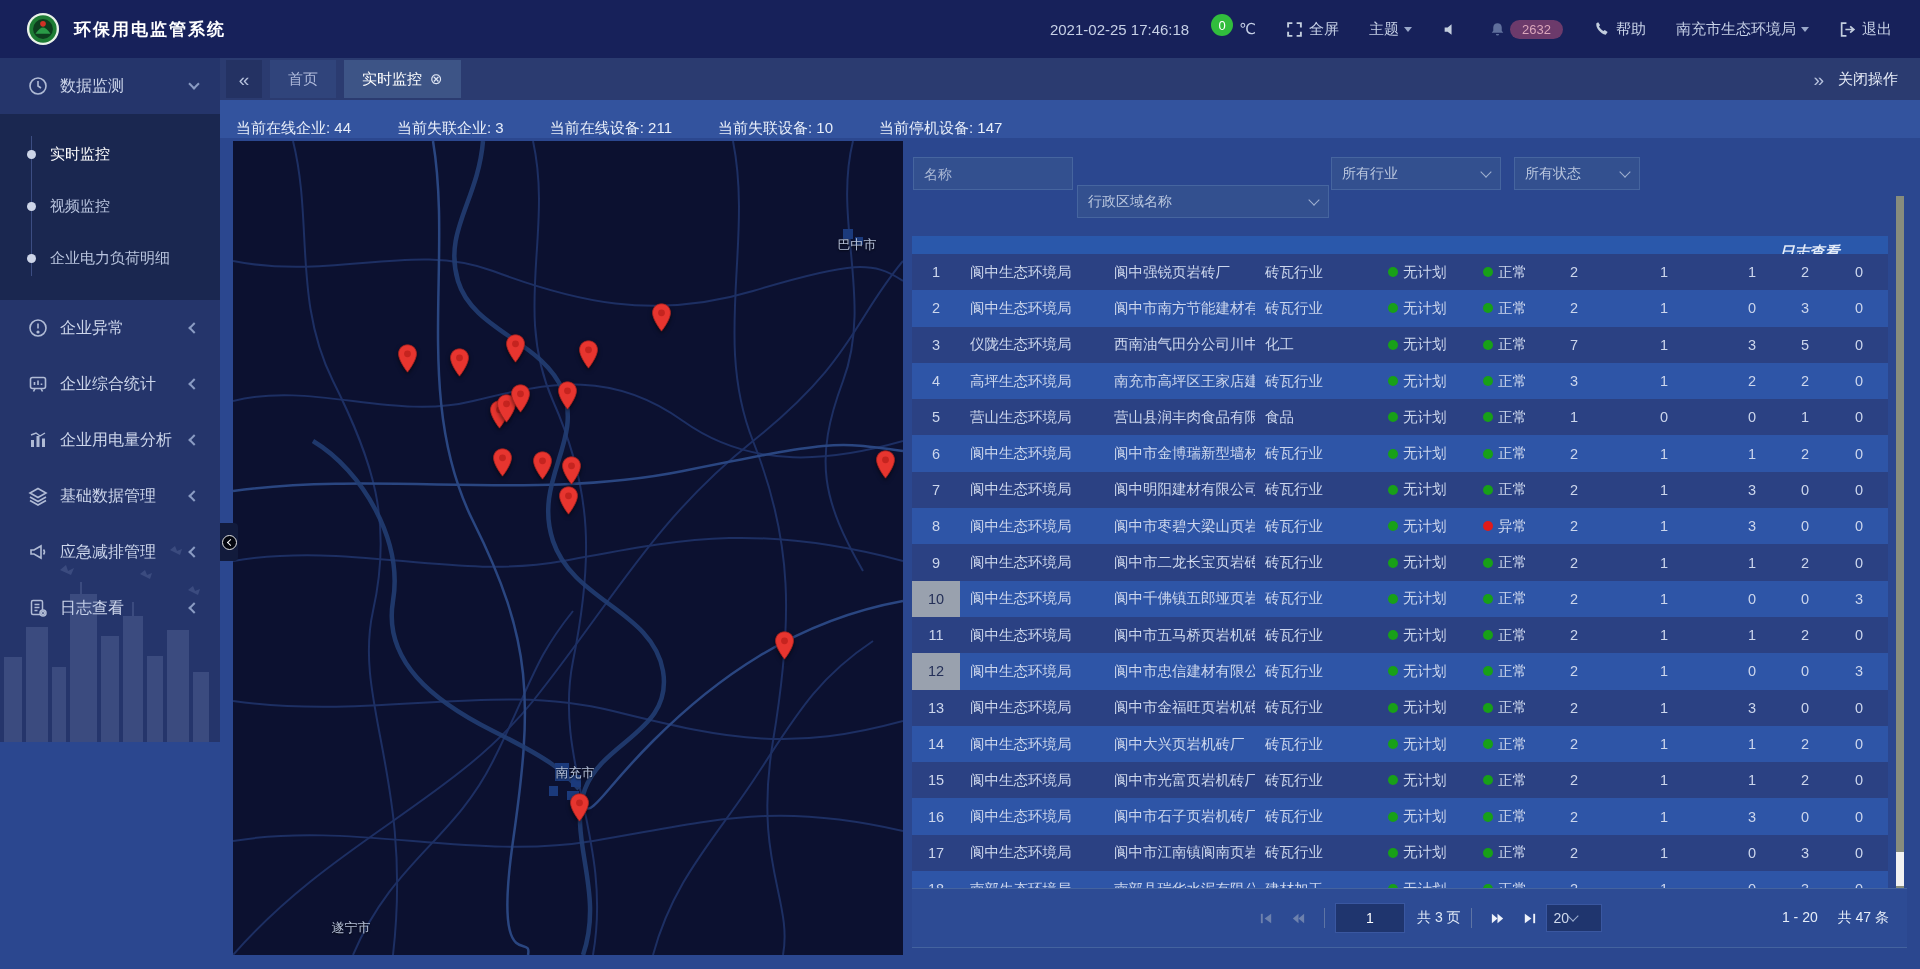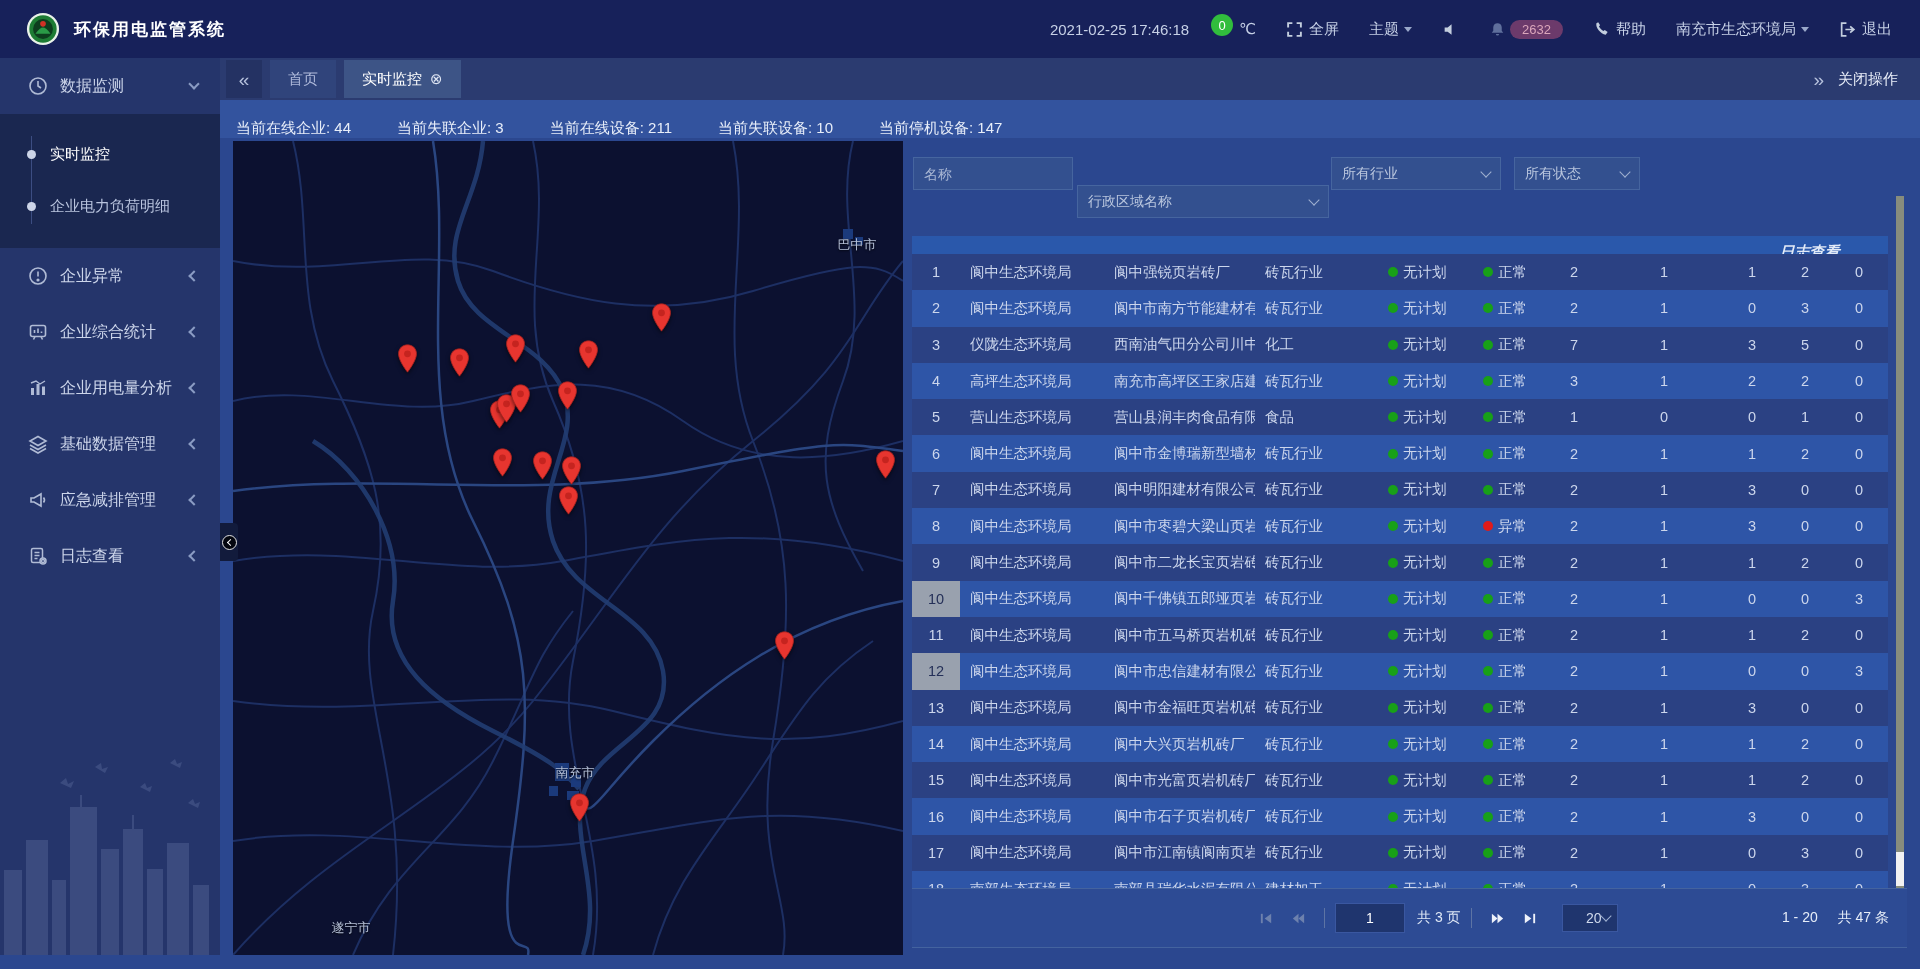--- a/index.html
+++ b/index.html
@@ -21,21 +21,21 @@
   .temp-badge { width:22px; height:22px; border-radius:50%; background:#31bd3d; color:#fff;
     display:flex; align-items:center; justify-content:center; font-size:13px; margin-left:22px; margin-top:-8px; }
   .temp-unit { margin-left:6px; }
   .icon16 { width:17px; height:17px; display:inline-block; }
   .icon-lbl { margin-left:6px; }
   .caret-down { width:0; height:0; border-left:4px solid transparent; border-right:4px solid transparent;
     border-top:5px solid #9aa8c9; display:inline-block; margin-left:5px; }
   .notif-badge { background:rgba(193,84,124,.5); color:#dba6bb; border-radius:11px;
     padding:2px 12px; font-size:13px; margin-left:4px; }
   
-  .sidebar { position:absolute; left:0; top:58px; width:220px; height:897px;
+  .sidebar { position:absolute; left:0; top:58px; width:220px; height:684px;
     background:#25356b; z-index:20; overflow:hidden; }
   .side-item { height:56px; display:flex; align-items:center; padding:0 22px 0 28px; cursor:pointer; position:relative; }
   .side-icon { width:20px; height:20px; flex:0 0 auto; opacity:.85; }
   .side-icon svg { width:20px; height:20px; }
   .side-label { font-size:16px; color:#ccd5ea; margin-left:12px; flex:1; white-space:nowrap; }
   .chev { width:8px; height:8px; border-right:2px solid #8b9cc4; border-bottom:2px solid #8b9cc4; flex:0 0 auto; }
   .chev.down { transform:rotate(45deg); margin-top:-4px; }
   .chev.left { transform:rotate(135deg); }
   .submenu { background:#1a2750; position:relative; padding:14px 0 16px 0; }
   .subline { position:absolute; left:31px; top:22px; bottom:24px; width:1px; background:#3c4d82; }
@@ -117,21 +117,21 @@
   .pg-icons { display:flex; align-items:center; margin-left:338px; }
   .pg-btn { width:22px; height:22px; display:flex; align-items:center; justify-content:center; cursor:pointer; margin:0 5px; }
   .pg-btn svg { width:15px; height:15px; }
   .pg-btn.dim svg * { fill:#6d81ad; }
   .pg-btn.lit svg * { fill:#eef2fa; }
   .pg-div { width:1px; height:20px; background:#5d74a4; margin:0 10px; }
   .pg-input { width:70px; height:30px; background:#1f356e; border:1px solid #3a57a0; color:#fff;
     text-align:center; font-size:14px; margin-right:12px; font-family:inherit; }
   .pg-pages { white-space:nowrap; }
   .pg-size { width:56px; height:28px; background:#1f356e; border:1px solid #3a57a0; color:#cfd9ec;
-    display:flex; align-items:center; justify-content:flex-end; padding:0 7px; margin-left:16px; cursor:pointer; }
+    display:flex; align-items:center; justify-content:flex-start; padding:0 7px; margin-left:0; cursor:pointer; }
   .pg-range { margin-left:auto; margin-right:18px; white-space:nowrap; color:#e6edf8; }
   .pg-range span { margin-left:16px; }
 </style>
 </head>
 <body>
 
 <div class="topbar">
   <svg class="logo" viewBox="0 0 36 36">
     <circle cx="18" cy="18" r="17" fill="#e9f2e9"></circle>
     <circle cx="18" cy="18" r="14.5" fill="#1d7c34"></circle>
@@ -201,20 +201,24 @@
             <path d="M10 5v5l3 2"></path>
           </svg></div>
         <div class="side-label">数据监测</div>
         <div class="chev down"></div>
       </div>
       <div class="submenu">
         <div class="subline"></div>
         <div class="sub-item active">
           <div class="sub-dot"></div>
           <div class="sub-label">实时监控</div>
+        </div>
+        <div class="sub-item">
+          <div class="sub-dot"></div>
+          <div class="sub-label">视频监控</div>
         </div>
         <div class="sub-item">
           <div class="sub-dot"></div>
           <div class="sub-label">企业电力负荷明细</div>
         </div>
       </div>
       <div class="side-item">
         <div class="side-icon"><svg viewBox="0 0 20 20" fill="none" stroke="#c9d3e8" stroke-width="1.6">
             <circle cx="10" cy="10" r="8"></circle>
             <path d="M10 5.5v5"></path>

